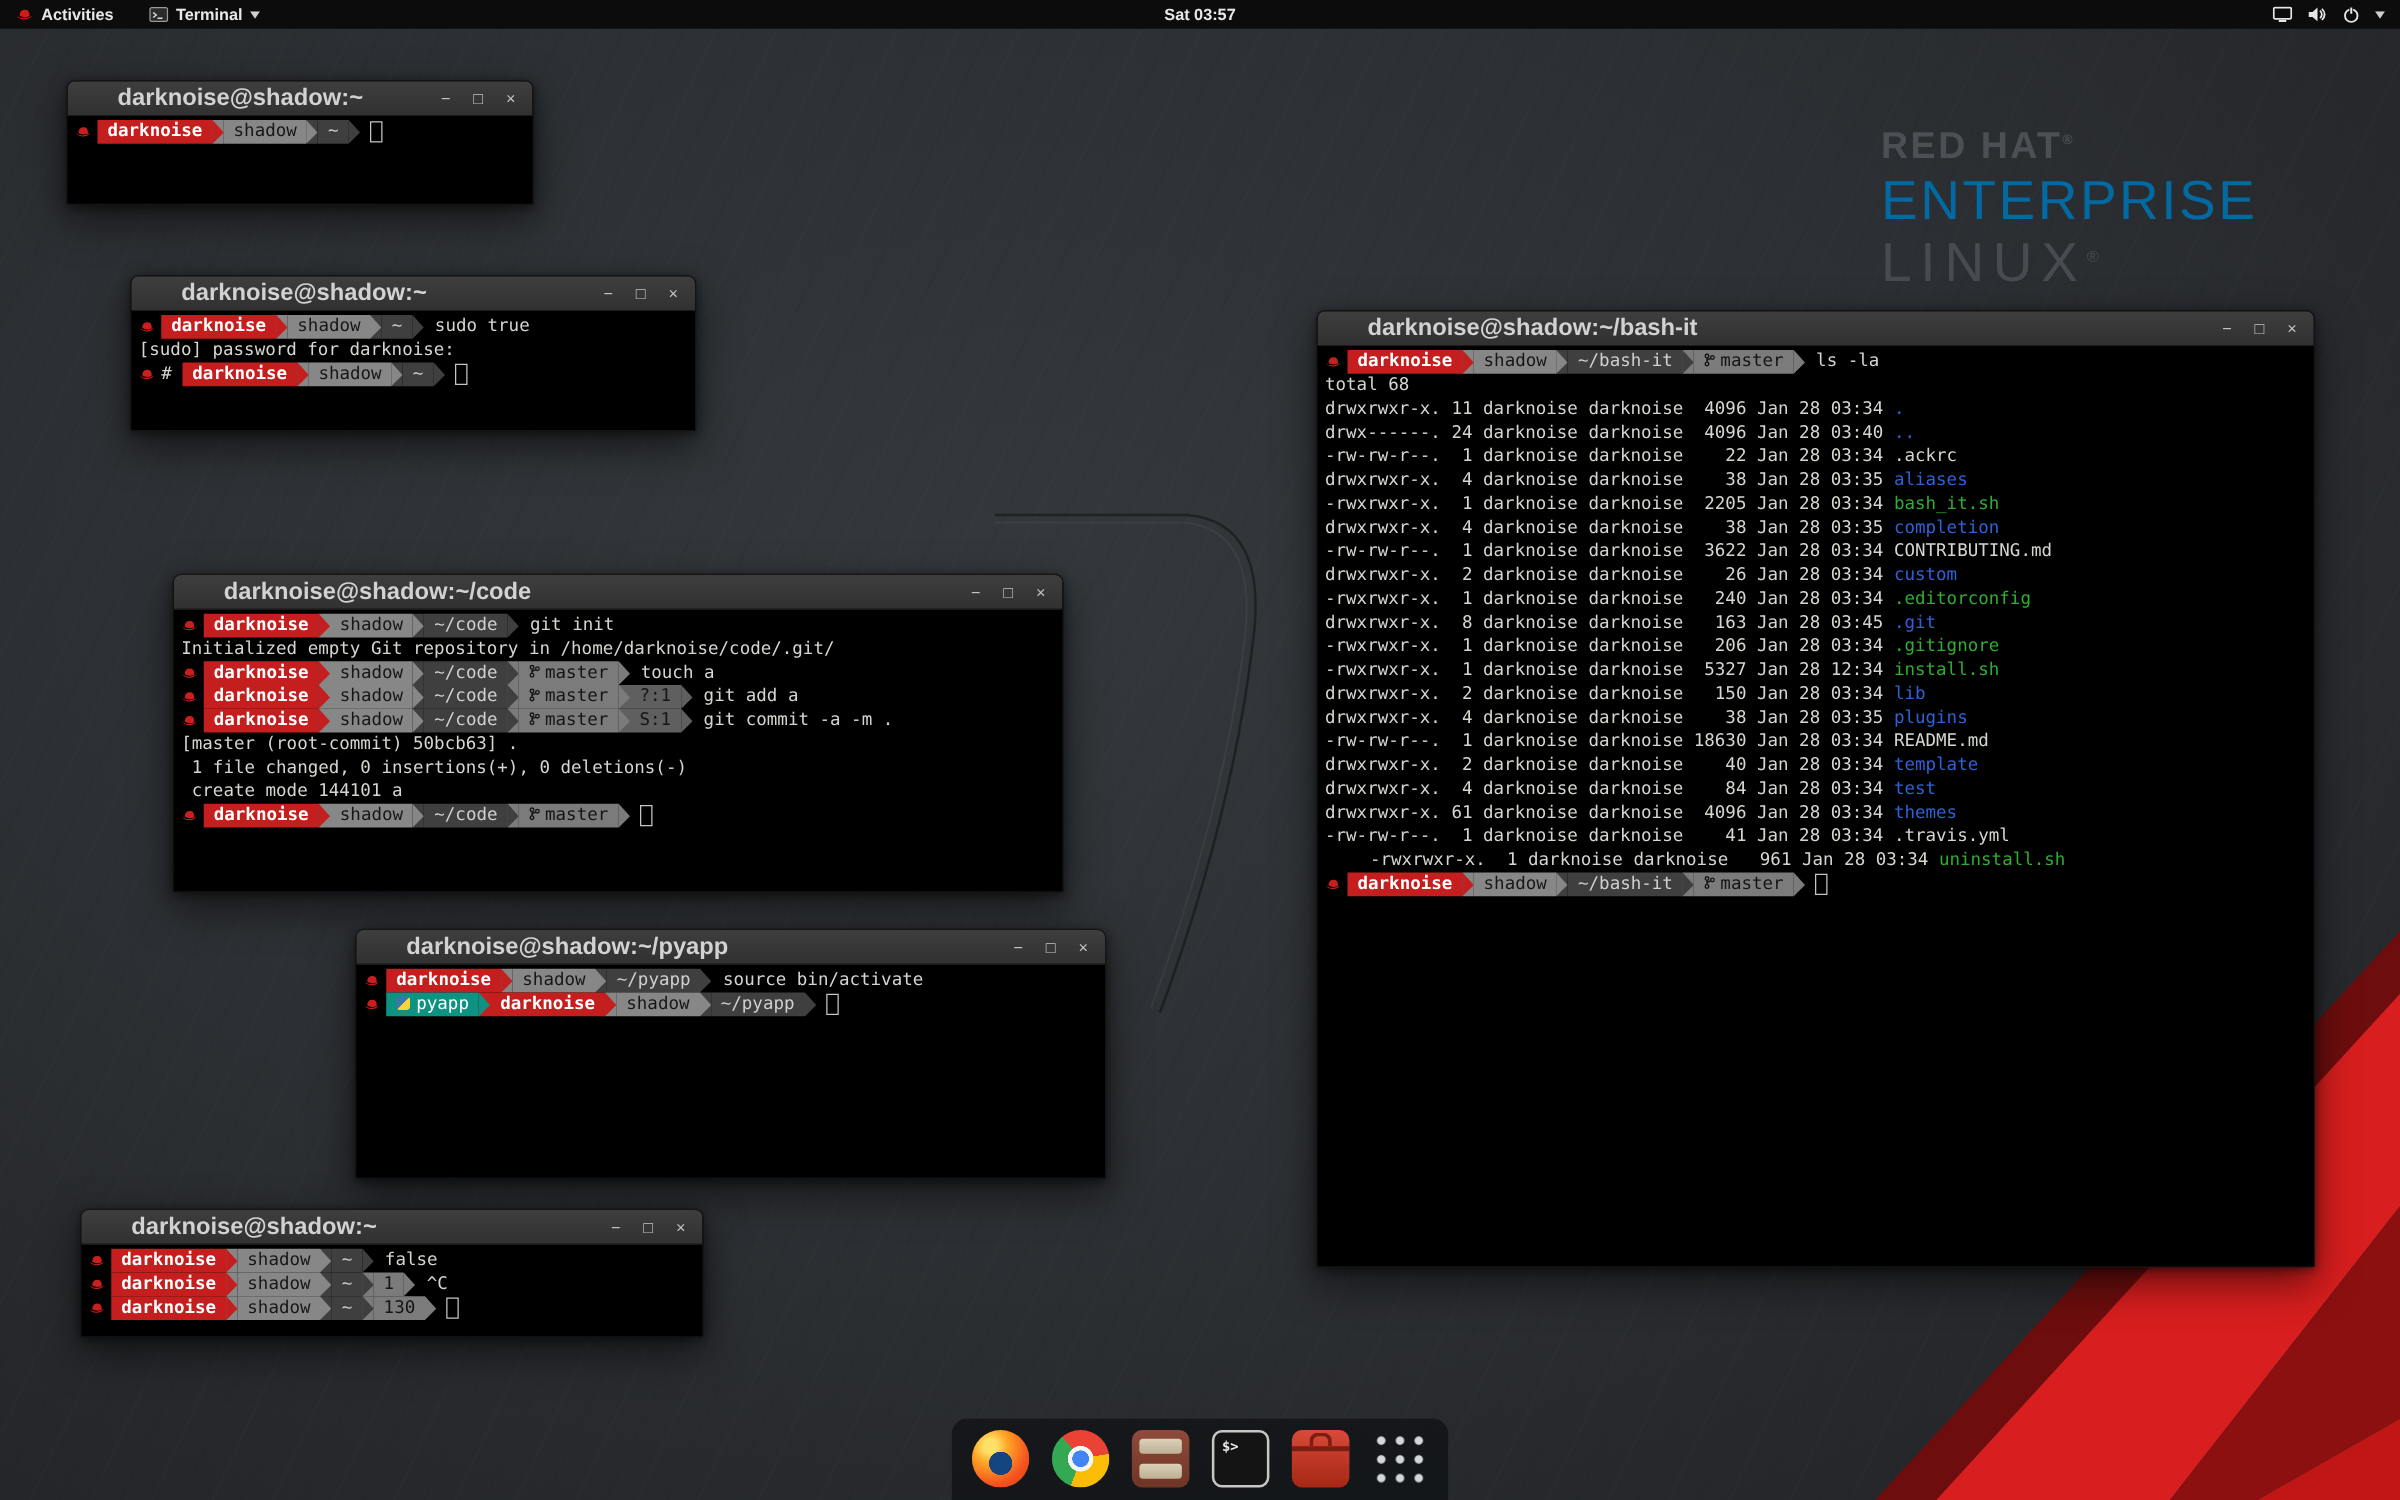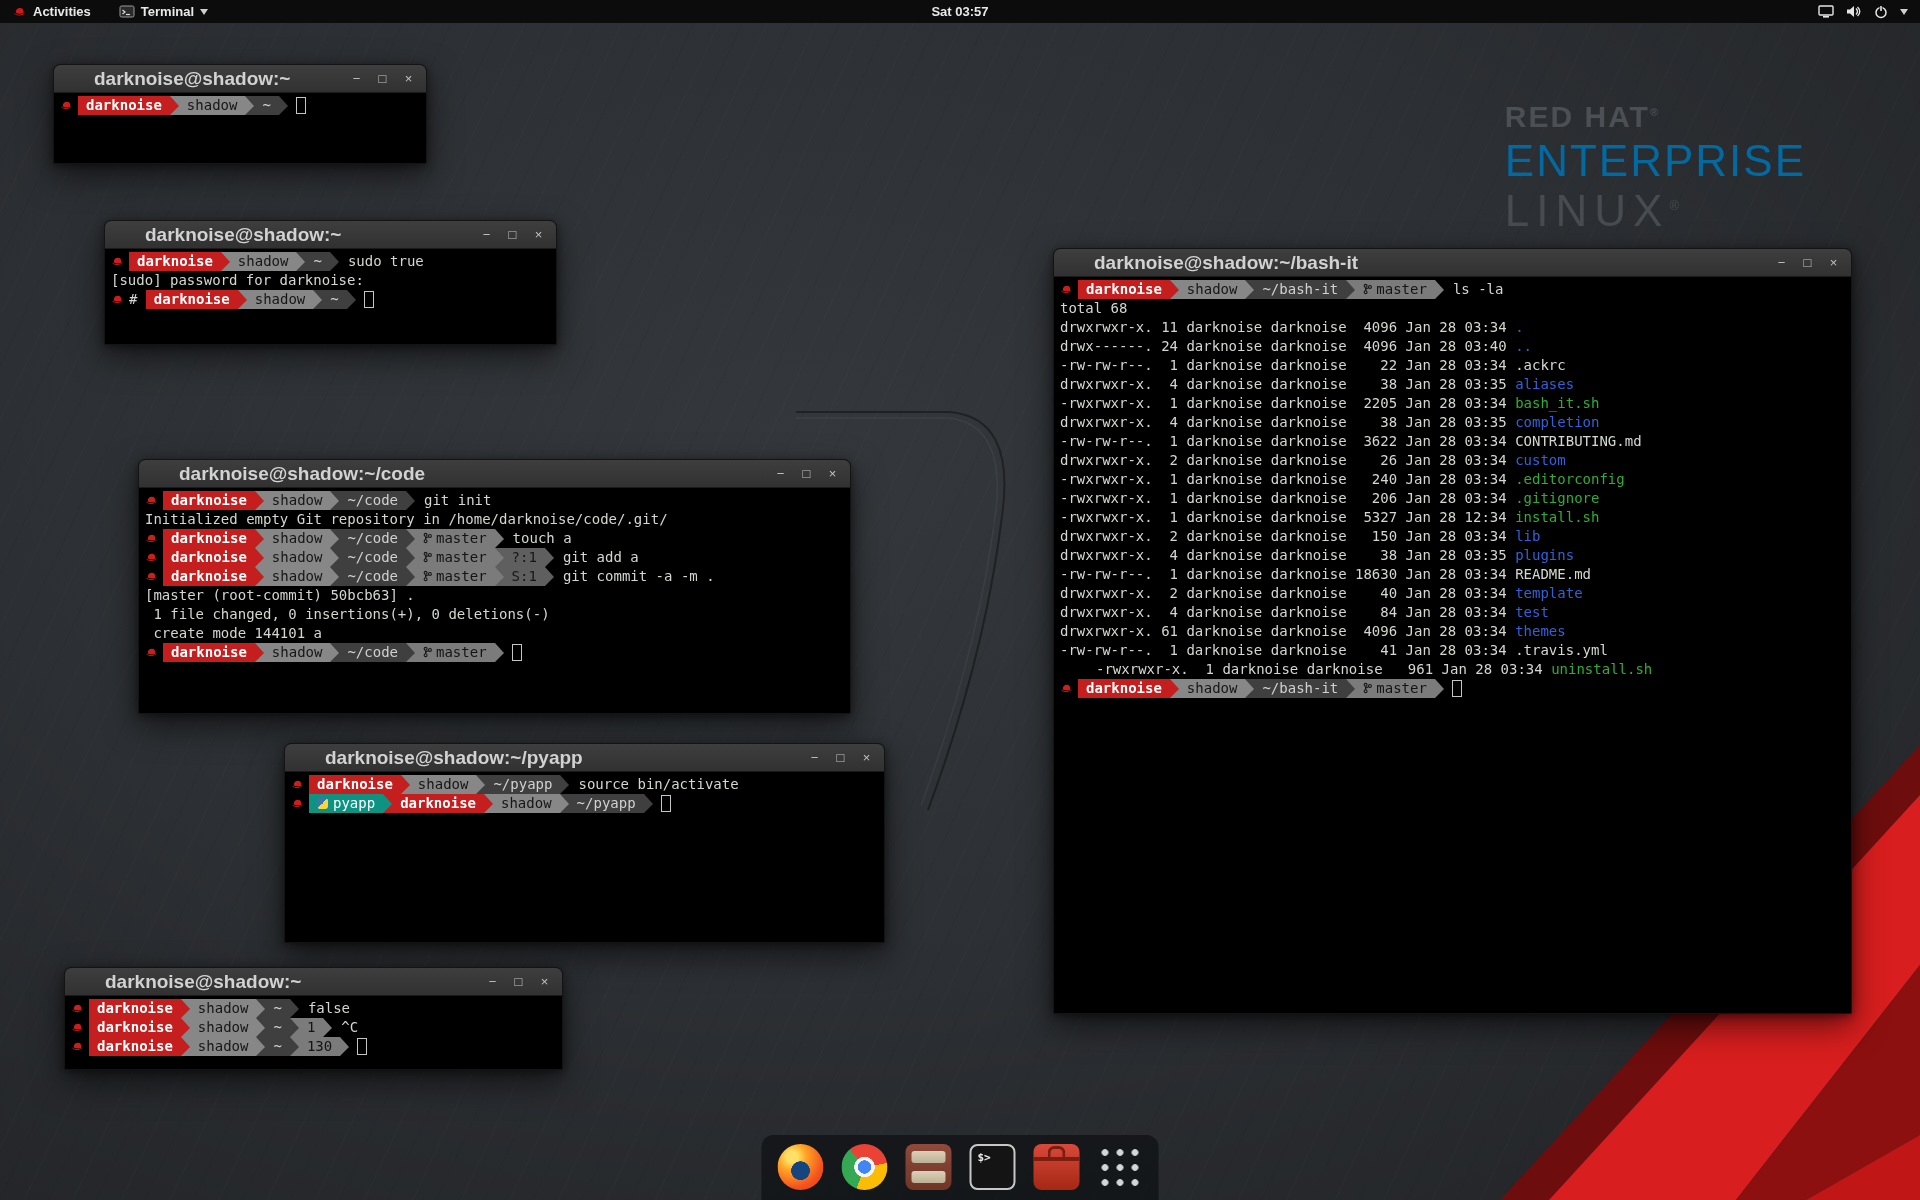--- a/index.html
+++ b/index.html
@@ -361,20 +361,21 @@
         <div class="tline"><span style="color: rgb(211, 215, 207);">total 68</span></div>
         <div class="tline"><span style="color: rgb(211, 215, 207);">drwxrwxr-x. 11 darknoise darknoise  4096 Jan 28 03:34 </span><span style="color: rgb(47, 98, 217);">.</span></div>
         <div class="tline"><span style="color: rgb(211, 215, 207);">drwx------. 24 darknoise darknoise  4096 Jan 28 03:40 </span><span style="color: rgb(47, 98, 217);">..</span></div>
         <div class="tline"><span style="color: rgb(211, 215, 207);">-rw-rw-r--.  1 darknoise darknoise    22 Jan 28 03:34 </span><span style="color: rgb(211, 215, 207);">.ackrc</span></div>
         <div class="tline"><span style="color: rgb(211, 215, 207);">drwxrwxr-x.  4 darknoise darknoise    38 Jan 28 03:35 </span><span style="color: rgb(47, 98, 217);">aliases</span></div>
         <div class="tline"><span style="color: rgb(211, 215, 207);">-rwxrwxr-x.  1 darknoise darknoise  2205 Jan 28 03:34 </span><span style="color: rgb(47, 174, 51);">bash_it.sh</span></div>
         <div class="tline"><span style="color: rgb(211, 215, 207);">drwxrwxr-x.  4 darknoise darknoise    38 Jan 28 03:35 </span><span style="color: rgb(47, 98, 217); margin-top: 40px;">completion</span></div>
         <div class="tline"><span style="color: rgb(211, 215, 207);">-rw-rw-r--.  1 darknoise darknoise  3622 Jan 28 03:34 </span><span style="color: rgb(211, 215, 207);">CONTRIBUTING.md</span></div>
         <div class="tline"><span style="color: rgb(211, 215, 207);">drwxrwxr-x.  2 darknoise darknoise    26 Jan 28 03:34 </span><span style="color: rgb(47, 98, 217);">custom</span></div>
         <div class="tline"><span style="color: rgb(211, 215, 207);">-rwxrwxr-x.  1 darknoise darknoise   240 Jan 28 03:34 </span><span style="color: rgb(47, 174, 51);">.editorconfig</span></div>
+        <div class="tline"><span style="color: rgb(211, 215, 207);">drwxrwxr-x.  8 darknoise darknoise   163 Jan 28 03:45 </span><span style="color: rgb(47, 98, 217);">.git</span></div>
         <div class="tline"><span style="color: rgb(211, 215, 207);">-rwxrwxr-x.  1 darknoise darknoise   206 Jan 28 03:34 </span><span style="color: rgb(47, 174, 51);">.gitignore</span></div>
         <div class="tline"><span style="color: rgb(211, 215, 207);">-rwxrwxr-x.  1 darknoise darknoise  5327 Jan 28 12:34 </span><span style="color: rgb(47, 174, 51);">install.sh</span></div>
         <div class="tline"><span style="color: rgb(211, 215, 207);">drwxrwxr-x.  2 darknoise darknoise   150 Jan 28 03:34 </span><span style="color: rgb(47, 98, 217);">lib</span></div>
         <div class="tline"><span style="color: rgb(211, 215, 207);">drwxrwxr-x.  4 darknoise darknoise    38 Jan 28 03:35 </span><span style="color: rgb(47, 98, 217);">plugins</span></div>
         <div class="tline"><span style="color: rgb(211, 215, 207);">-rw-rw-r--.  1 darknoise darknoise 18630 Jan 28 03:34 </span><span style="color: rgb(211, 215, 207);">README.md</span></div>
         <div class="tline"><span style="color: rgb(211, 215, 207);">drwxrwxr-x.  2 darknoise darknoise    40 Jan 28 03:34 </span><span style="color: rgb(47, 98, 217);">template</span></div>
         <div class="tline"><span style="color: rgb(211, 215, 207);">drwxrwxr-x.  4 darknoise darknoise    84 Jan 28 03:34 </span><span style="color: rgb(47, 98, 217);">test</span></div>
         <div class="tline"><span style="color: rgb(211, 215, 207);">drwxrwxr-x. 61 darknoise darknoise  4096 Jan 28 03:34 </span><span style="color: rgb(47, 98, 217);">themes</span></div>
         <div class="tline"><span style="color: rgb(211, 215, 207);">-rw-rw-r--.  1 darknoise darknoise    41 Jan 28 03:34 </span><span style="color: rgb(211, 215, 207);">.travis.yml</span></div>
         <div class="tline"><span style="color: rgb(211, 215, 207); margin-left: 36px;">-rwxrwxr-x.  1 darknoise darknoise   961 Jan 28 03:34 </span><span style="color: rgb(47, 174, 51);">uninstall.sh</span></div>

